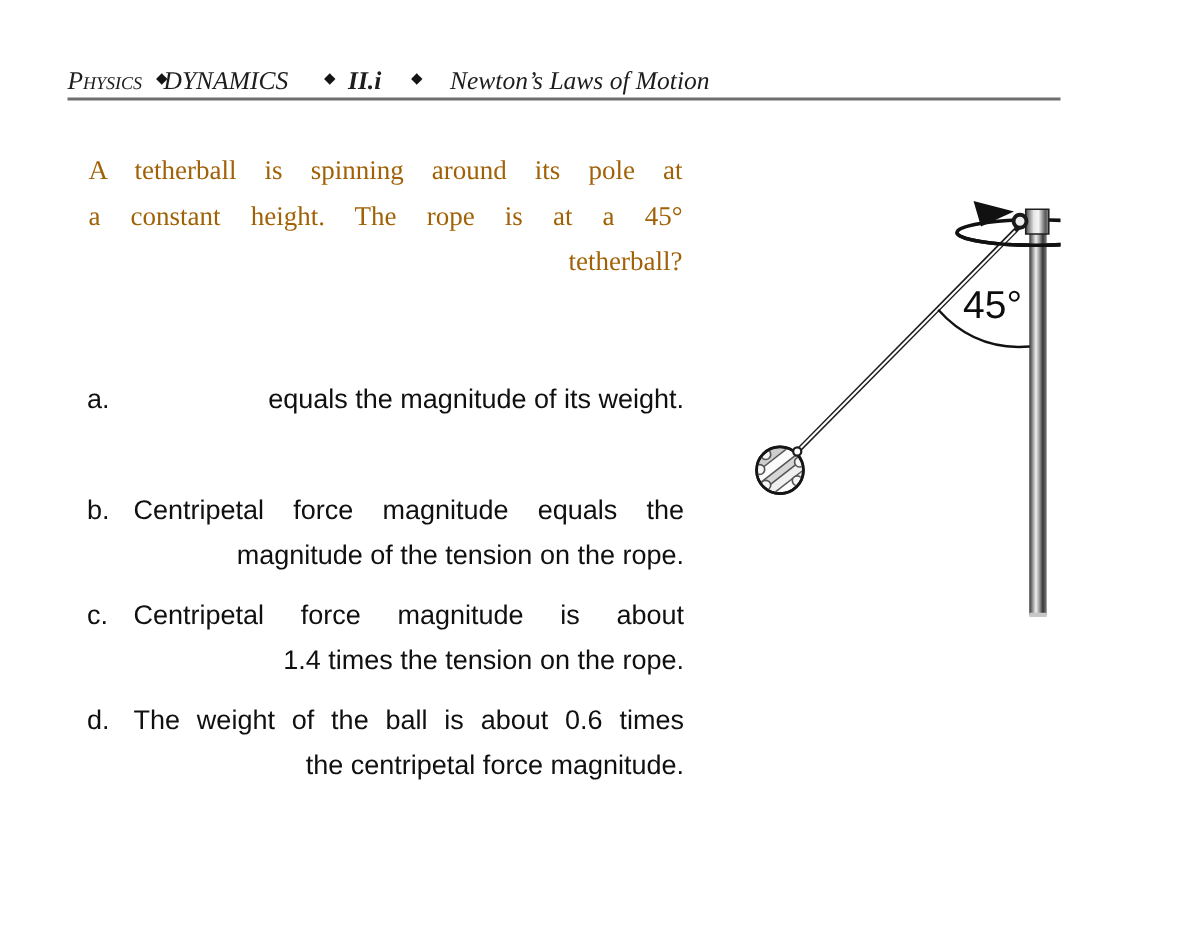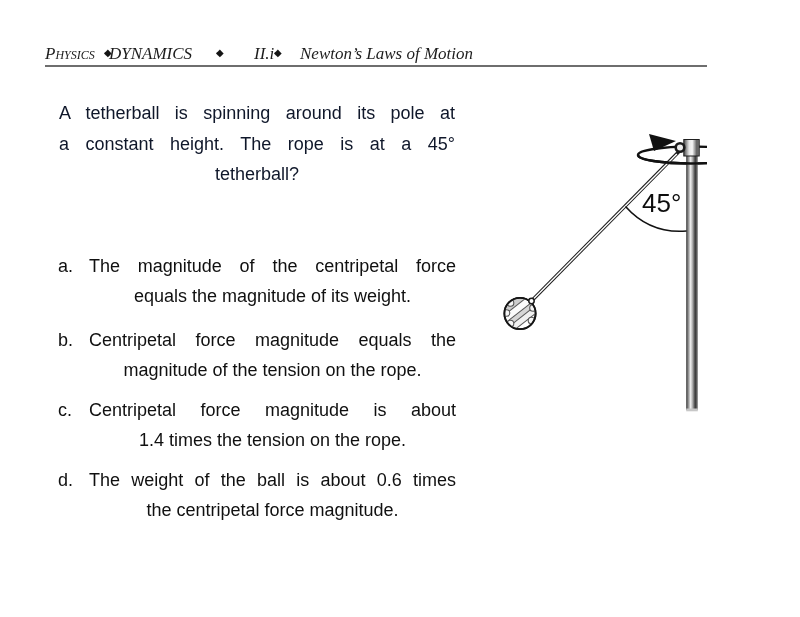--- a/index.html
+++ b/index.html
@@ -6,34 +6,34 @@
   .page {
     position:relative; width:707px; height:617px; background:#ffffff;
     font-family:"Liberation Sans", sans-serif; color:#111;
     overflow:hidden;
   }
   
   .hdr { position:absolute; top:44px; font-family:"Liberation Serif", serif;
          font-style:italic; font-size:17px; color:#1d1d1d; white-space:nowrap; }
   .hdr.course { left:45px; font-variant:small-caps; }
   .hdr.unit   { left:109px; }
-  .hdr.sect   { left:254px; }
+  .hdr.sect   { left:232px;font-weight:bold; }
   .hdr.topic  { left:300px; }
   .diamond { position:absolute; top:47px; font-size:10px; font-style:normal;
              font-family:"DejaVu Sans", sans-serif; color:#141414; }
   .d1 { left:104px; } .d2 { left:216px; } .d3 { left:274px; }
   .pagenum { position:absolute; top:42px; left:727px; width:30px;
              font-family:"Liberation Serif", serif; font-size:12px; color:#161616;text-decoration:underline; }
   .rule { position:absolute; left:45px; top:65px; width:711px; height:2px;
           background:#6e6e6e; }
   
   .question { position:absolute; left:59px; top:98px; width:396px;
-              font-size:18px; line-height:30.5px; color:#0f172a; }
+              font-size:18px; line-height:30.5px; color:#a16207;font-family:Liberation Serif, serif; }
   .jline { text-align:justify; text-align-last:justify; white-space:nowrap; }
-  .lline { text-align:center; white-space:nowrap; }
+  .lline { text-align:right; white-space:nowrap; }
   
   .option { position:absolute; left:58px; width:398px; display:flex;
             font-size:18px; line-height:30px; color:#101010; }
   .opt-a { top:251px; } .opt-b { top:325px; } .opt-c { top:395px; } .opt-d { top:465px; }
   .opt-label { flex:0 0 31px; }
   .opt-text  { flex:1 1 auto; }
   
   .diagram { position:absolute; left:0; top:0; width:800px; height:617px; }
   .angle-text { font-family:"Liberation Sans", sans-serif; font-size:26px; fill:#0d0d0d; }
 </style>
@@ -54,21 +54,20 @@
 
   <div class="question">
     <div class="jline">A tetherball is spinning around its pole at</div>
     <div class="jline">a constant height.  The rope is at a 45°</div>
     <div class="lline">tetherball?</div>
   </div>
 
   <div class="option opt-a">
     <div class="opt-label">a.</div>
     <div class="opt-text">
-      <div class="jline">The magnitude of the centripetal force</div>
       <div class="lline">equals the magnitude of its weight.</div>
     </div>
   </div>
   <div class="option opt-b">
     <div class="opt-label">b.</div>
     <div class="opt-text">
       <div class="jline">Centripetal force magnitude equals the</div>
       <div class="lline">magnitude of the tension on the rope.</div>
     </div>
   </div>

